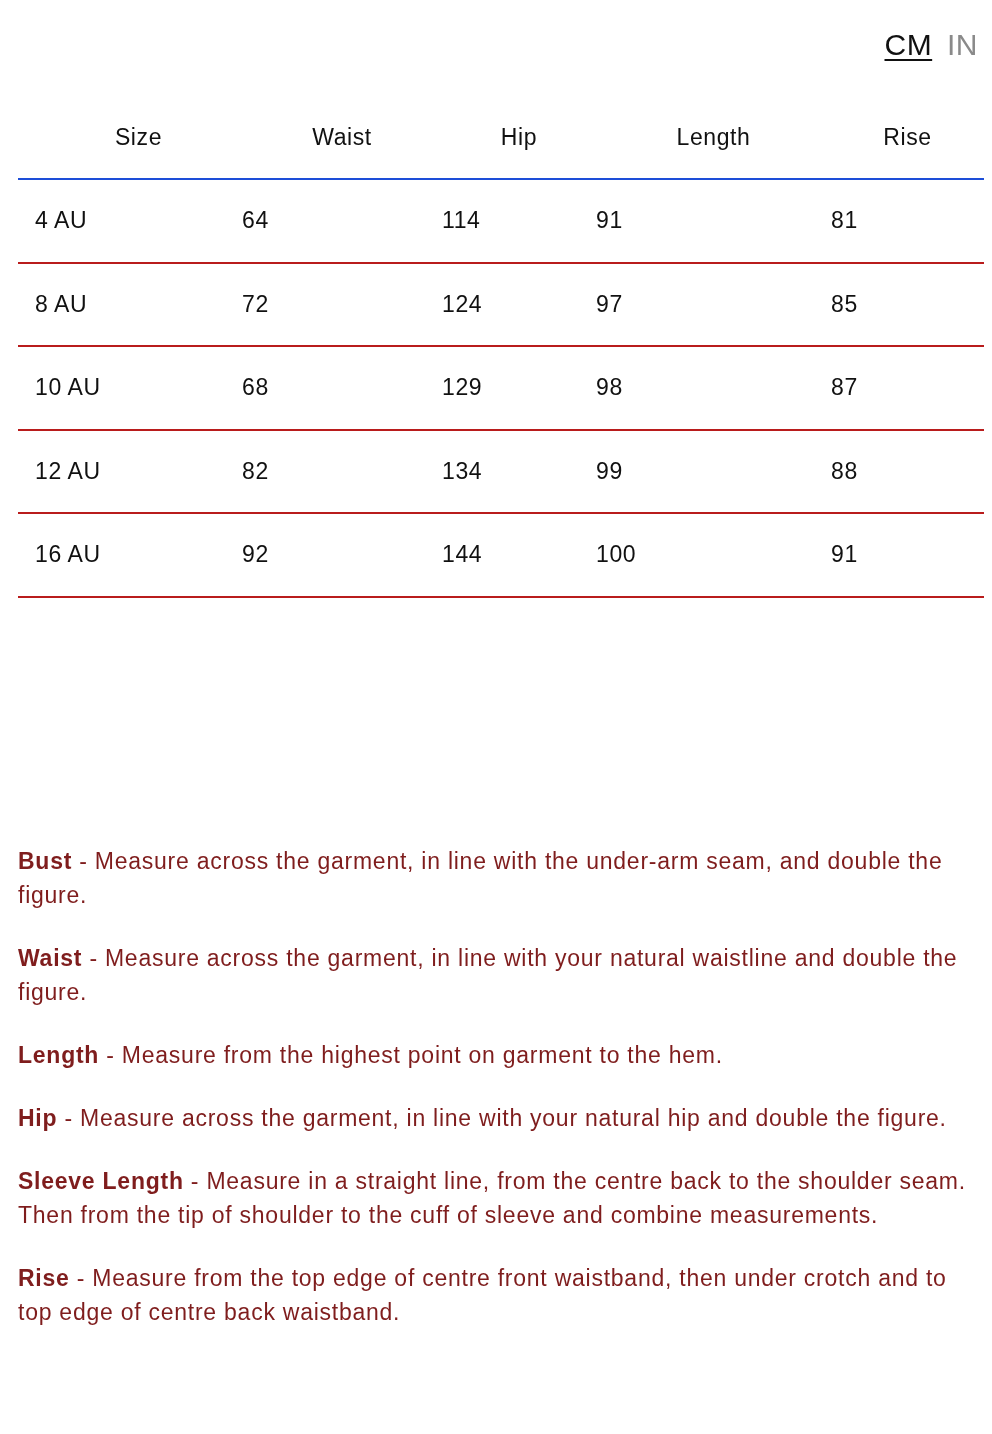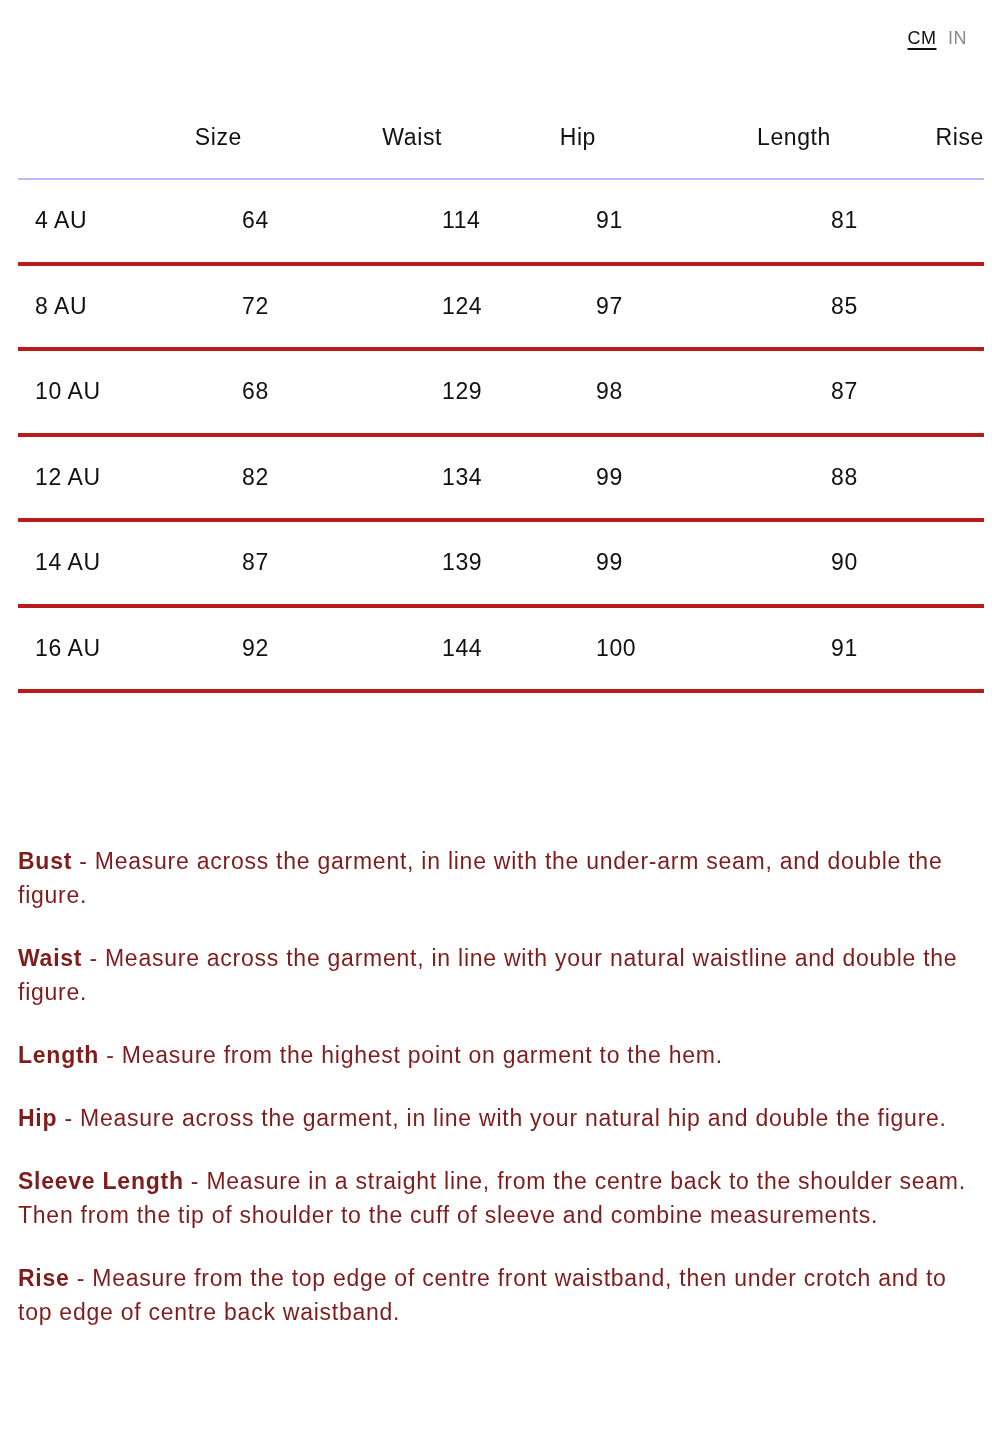--- a/index.html
+++ b/index.html
@@ -26,23 +26,23 @@
       position: absolute;
       left: 0;
       top: 2px;
       font-size: 27px;
       font-weight: 400;
       letter-spacing: 0.2px;
       color: #111;
     }
     .units {
       position: absolute;
-      right: 16px;
+      right: 5px;
       top: 10px;
-      font-size: 18px;
+      font-size: 30px;
       letter-spacing: 0.5px;
     }
     .unit {
       cursor: pointer;
       margin-left: 6px;
     }
     .unit.active {
       color: #111;
       text-decoration: underline;
       text-decoration-thickness: 2px;
@@ -55,31 +55,31 @@
       position: absolute;
       left: 18px;
       top: 96px;
       width: 966px;
       border-collapse: collapse;
       font-size: 23px;
       letter-spacing: 0.6px;
     }
     table.measure th {
       font-weight: 400;
-      text-align: right;
+      text-align: center;
       height: 82px;
       padding: 0;
       vertical-align: middle;
-      border-bottom: 2px solid #c4b5fd;
+      border-bottom: 2px solid #1d4ed8;
     }
     table.measure td {
       height: 81.5px;
       padding: 0;
       vertical-align: middle;
-      border-bottom: 4px solid #b91c1c;
+      border-bottom: 2px solid #b91c1c;
     }
     .c0 { width: 207px; padding-left: 17px !important; }
     .c1 { width: 200px; }
     .c2 { width: 154px; }
     .c3 { width: 235px; }
     .c4 { }
     .notes {
       position: absolute;
       left: 18px;
       top: 844px;
@@ -139,27 +139,20 @@
       <td class="c4">87</td>
     </tr>
     <tr>
       <td class="c0">12 AU</td>
       <td class="c1">82</td>
       <td class="c2">134</td>
       <td class="c3">99</td>
       <td class="c4">88</td>
     </tr>
     <tr>
-      <td class="c0">14 AU</td>
-      <td class="c1">87</td>
-      <td class="c2">139</td>
-      <td class="c3">99</td>
-      <td class="c4">90</td>
-    </tr>
-    <tr>
       <td class="c0">16 AU</td>
       <td class="c1">92</td>
       <td class="c2">144</td>
       <td class="c3">100</td>
       <td class="c4">91</td>
     </tr>
   </tbody>
 </table>
 
 <div class="notes">

